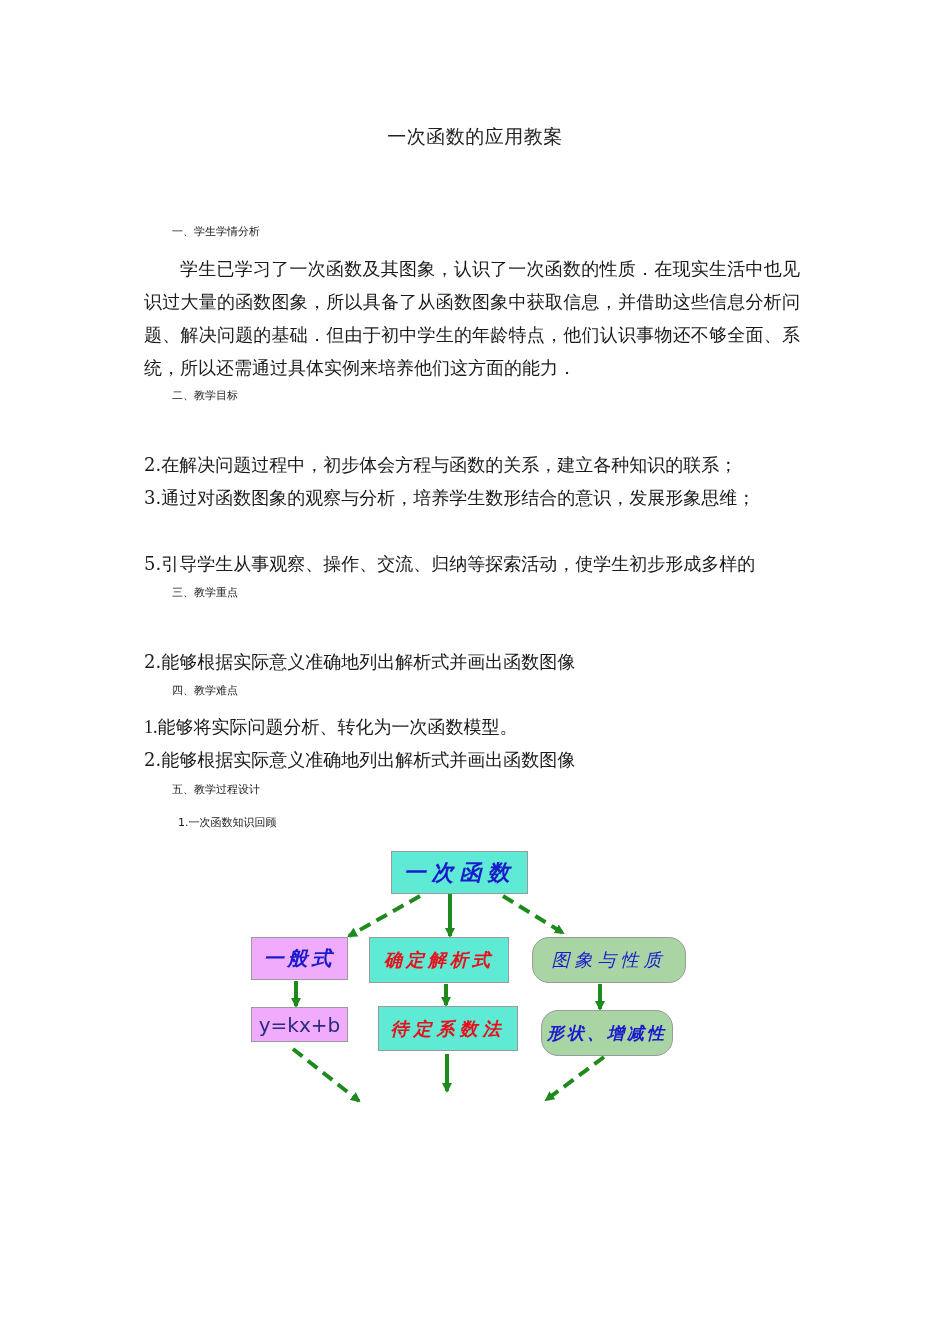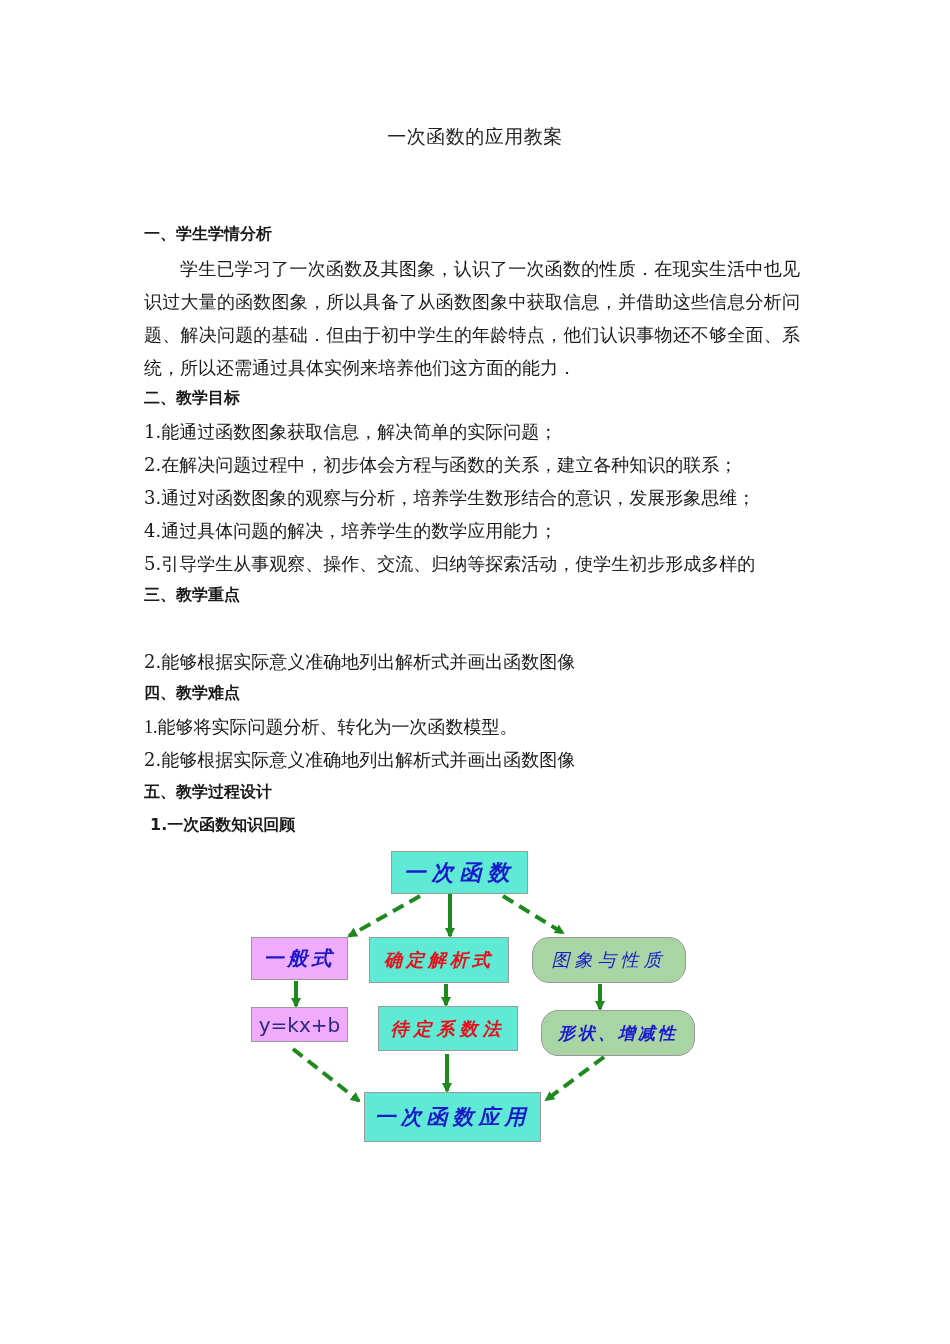--- a/index.html
+++ b/index.html
@@ -2,21 +2,21 @@
 <html><head>
 <meta charset="utf-8">
 <style>
   html, body { margin: 0; padding: 0; background: #ffffff; }
   body { width: 950px; height: 1344px; position: relative; overflow: hidden;
          font-family: "DejaVu Serif", "Liberation Serif", serif; color: #111; }
   .page { position: absolute; left: 0; top: 0; width: 950px; height: 1344px; }
   .title { position: absolute; top: 124px; left: 0; width: 950px; text-align: center;
            font-size: 19px; color: #222; letter-spacing: 0.5px; }
   .line { position: absolute; left: 144px; font-size: 18px; white-space: nowrap; color: #1a1a1a; }
-  .h { font-weight: bold; font-family: "DejaVu Sans", "Liberation Sans", sans-serif; font-size: 16px; }
+  .h { font-weight: normal; font-family: "DejaVu Sans", "Liberation Sans", sans-serif; font-size: 11px; margin-left: 28px; }
   .para { position: absolute; left: 144px; width: 656px; font-size: 18px; line-height: 33px;
           text-indent: 36px; text-align: justify; color: #1a1a1a; }
   .diagram { position: absolute; left: 0; top: 0; width: 950px; height: 1344px; }
   .box { position: absolute; box-sizing: border-box; border: 1px solid #9a9a9a;
          display: flex; align-items: center; justify-content: center;
          font-weight: bold; font-family: "DejaVu Serif", serif; font-style: italic; }
   .pink { background: #5eead4; }
   .yellow { background: #f0abfc; }
   .green { background: #a9d4a4; border-radius: 17px; }
   .blue-text { color: #1a1acc; }
@@ -29,24 +29,22 @@
 <body>
 
 <div class="page">
 
   <div class="title">一次函数的应用教案</div>
 
   <div class="line h" style="top:224px;">一、学生学情分析</div>
   <div class="para" style="top:252px;">学生已学习了一次函数及其图象，认识了一次函数的性质．在现实生活中也见识过大量的函数图象，所以具备了从函数图象中获取信息，并借助这些信息分析问题、解决问题的基础．但由于初中学生的年龄特点，他们认识事物还不够全面、系统，所以还需通过具体实例来培养他们这方面的能力．</div>
 
   <div class="line h" style="top:388px;">二、教学目标</div>
-  <div class="line" style="top:420px;">1.能通过函数图象获取信息，解决简单的实际问题；</div>
   <div class="line" style="top:453px;">2.在解决问题过程中，初步体会方程与函数的关系，建立各种知识的联系；</div>
   <div class="line" style="top:486px;">3.通过对函数图象的观察与分析，培养学生数形结合的意识，发展形象思维；</div>
-  <div class="line" style="top:519px;">4.通过具体问题的解决，培养学生的数学应用能力；</div>
   <div class="line" style="top:552px;">5.引导学生从事观察、操作、交流、归纳等探索活动，使学生初步形成多样的</div>
 
   <div class="line h" style="top:585px;">三、教学重点</div>
   <div class="line" style="top:650px;">2.能够根据实际意义准确地列出解析式并画出函数图像</div>
 
   <div class="line h" style="top:683px;text-align:center;">四、教学难点</div>
   <div class="line" style="top:715px;font-family:Liberation Serif, serif;">1.能够将实际问题分析、转化为一次函数模型。</div>
   <div class="line" style="top:748px;">2.能够根据实际意义准确地列出解析式并画出函数图像</div>
 
   <div class="line h" style="top:782px;">五、教学过程设计</div>
@@ -74,18 +72,17 @@
     </svg>
 
     <div class="box pink blue-text" style="left:391px; top:851px; width:137px; height:43px; font-size:22px; letter-spacing:6px;">一次函数</div>
 
     <div class="box yellow blue-text" style="left:251px; top:937px; width:97px; height:43px; font-size:20px; letter-spacing:4px;">一般式</div>
     <div class="box pink red-text" style="left:369px; top:937px; width:140px; height:46px; font-size:18px; letter-spacing:4px;">确定解析式</div>
     <div class="box green blue-text" style="left:532px; top:937px; width:154px; height:46px; font-size:18px; letter-spacing:5px; font-weight:normal;">图象与性质</div>
 
     <div class="box yellow navy-text" style="left:251px; top:1007px; width:97px; height:35px; font-size:20px;">y=kx+b</div>
     <div class="box pink red-text" style="left:378px; top:1006px; width:140px; height:45px; font-size:18px; letter-spacing:5px;">待定系数法</div>
-    <div class="box green blue-text" style="left:541px; top:1010px; width:154px; height:46px; font-size:17px; letter-spacing:3px;">形状、增减性</div>
+    <div class="box green blue-text" style="left:541px; top:1010px; width:132px; height:46px; font-size:17px; letter-spacing:3px;">形状、增减性</div>
 
-    <div class="box pink blue-text" style="left:364px; top:1092px; width:177px; height:50px; font-size:21px; letter-spacing:5px;">一次函数应用</div>
   </div>
 
 </div>
 
 </body></html>

